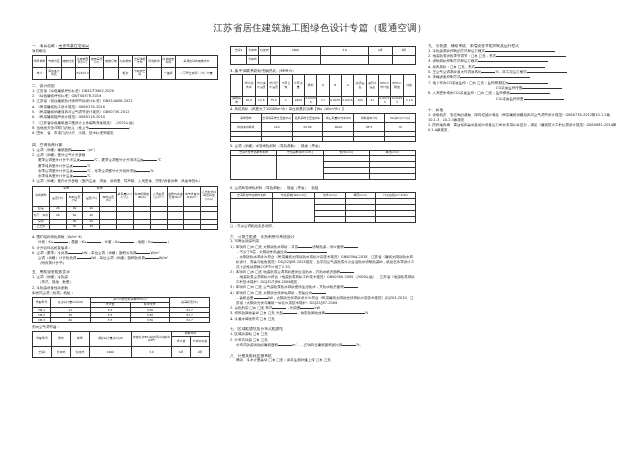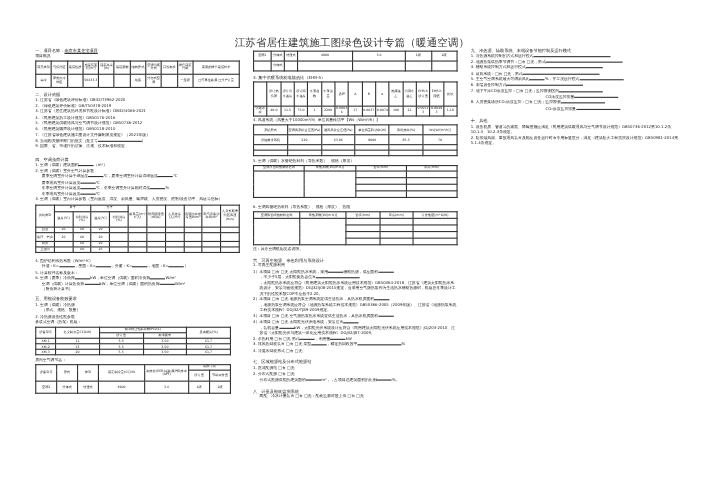--- a/index.html
+++ b/index.html
@@ -1,18 +1,18 @@
 <!DOCTYPE html>
 <html><head>
 <meta charset="utf-8">
 <style>
   * { box-sizing: border-box; margin: 0; padding: 0; }
   html, body { width: 640px; height: 454px; background: #ffffff; overflow: hidden; }
   body { font-family: "DejaVu Sans", sans-serif; color: #222; font-size: 3.6px; line-height: 1.35; position: relative; }
-  .title { position: absolute; left: 0; width: 640px; top: 22px; text-align: center; font-size: 9.5px; color: #333; letter-spacing: 0.2px; margin-top: 12px; }
+  .title { position: absolute; left: 0; width: 640px; top: 22px; text-align: center; font-size: 9.5px; color: #333; letter-spacing: 0.2px; }
   .col { position: absolute; top: 40px; }
   .col1 { left: 32px; width: 186px; }
   .col2 { left: 230px; width: 186px; top: 44px; }
   .col3 { left: 428px; width: 190px; }
   .sec { margin-top: 3px; font-size: 3.8px; }
   .ln { white-space: nowrap; overflow: hidden; font-size: 3.5px; margin: 0.6px 0; }
   .ind { padding-left: 6px; }
   .blank { display: inline-block; border-bottom: 0.5px solid #333; min-width: 14px; height: 3px; vertical-align: baseline; }
   .blank.w { min-width: 40px; }
   .blank.xw { min-width: 70px; }

